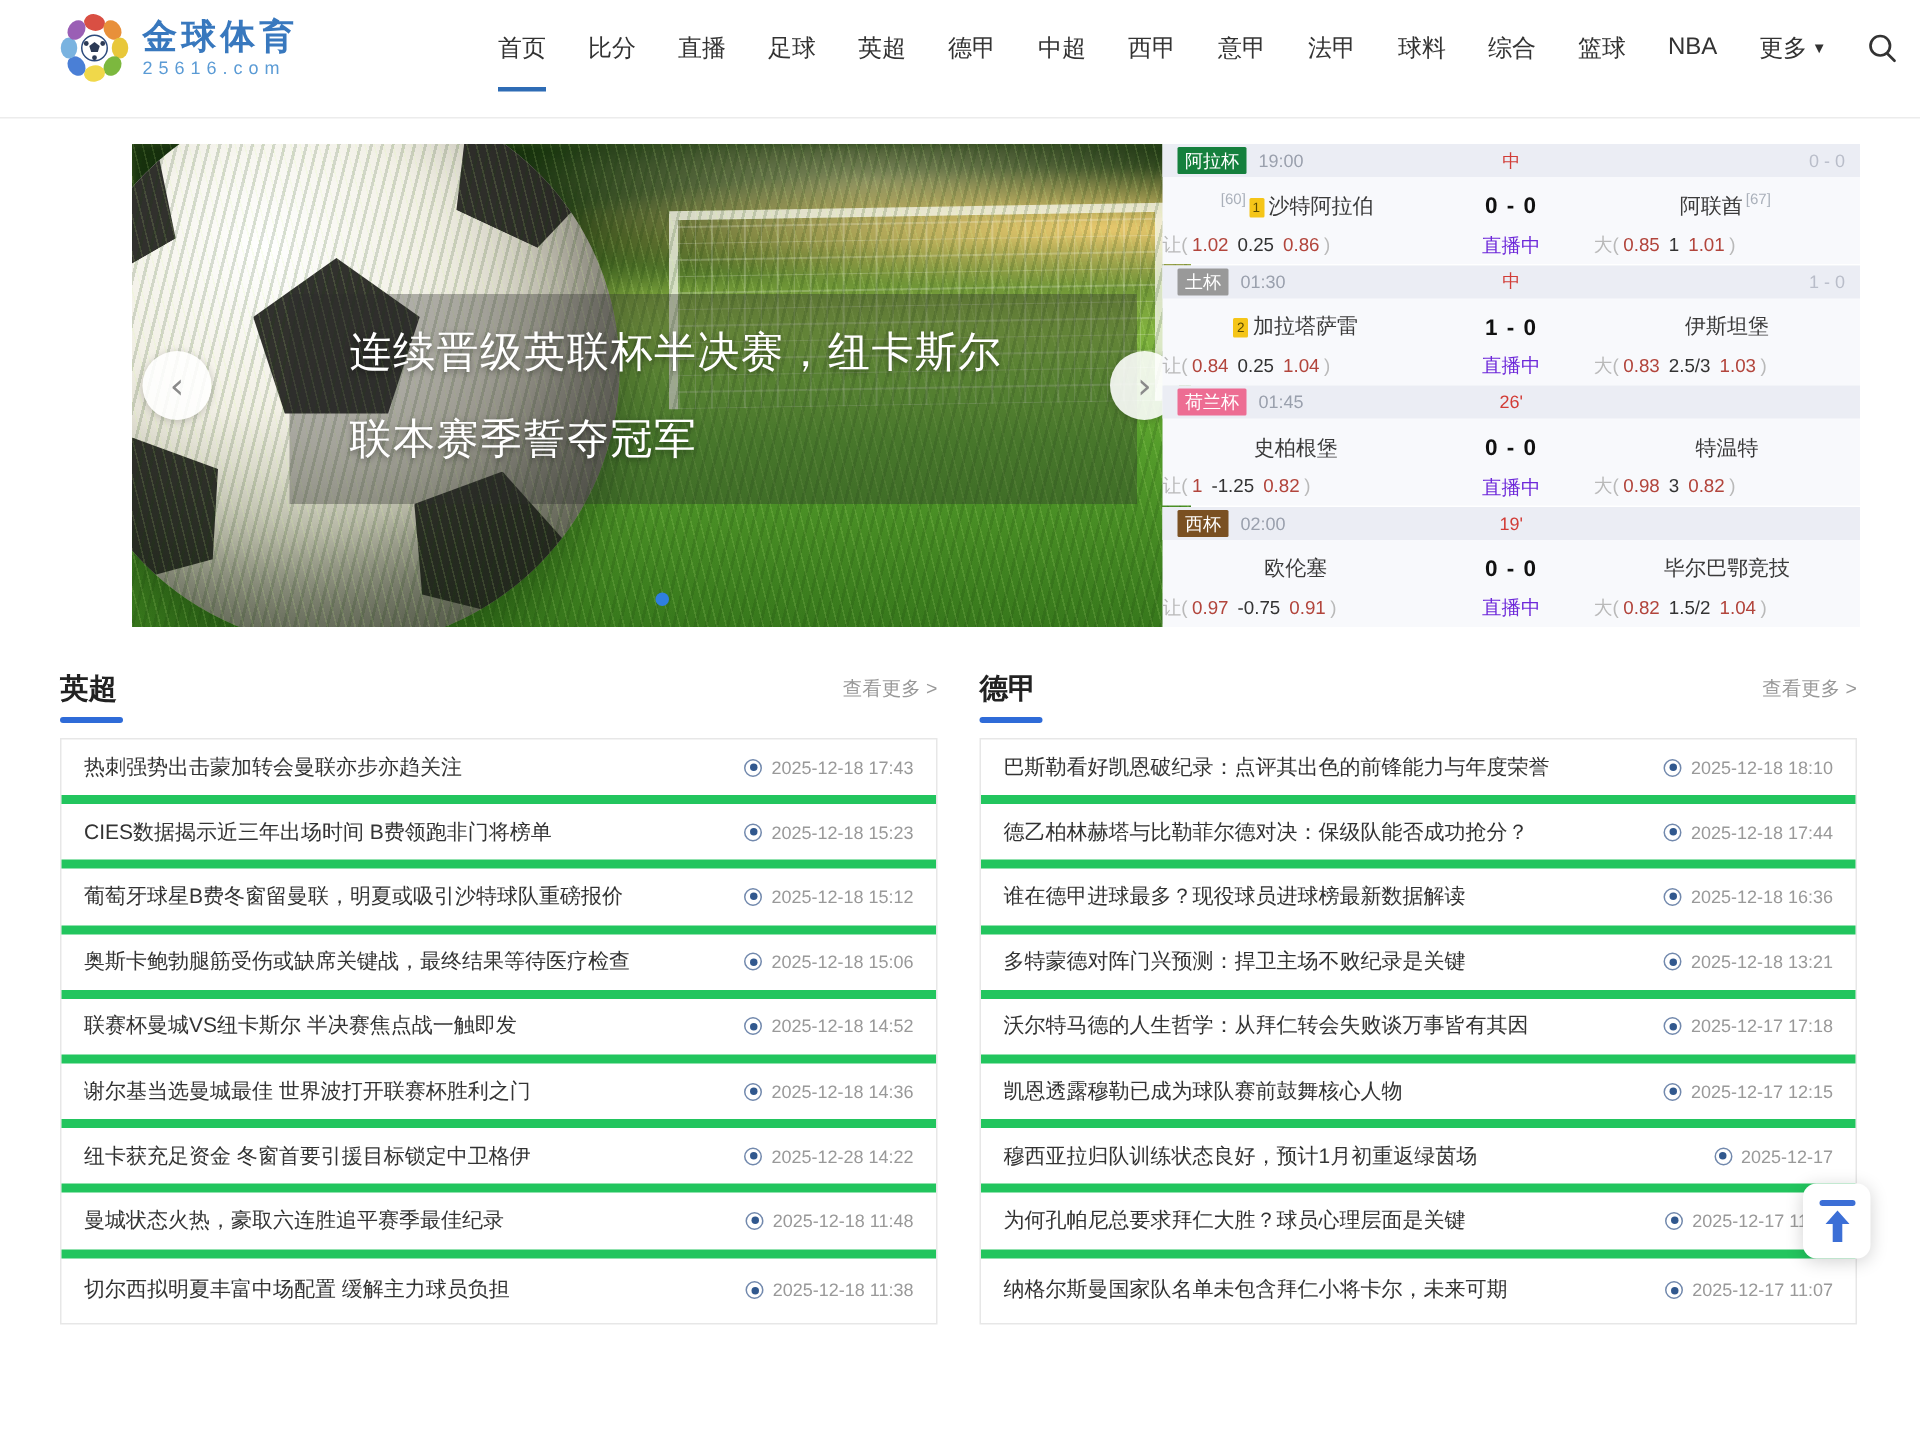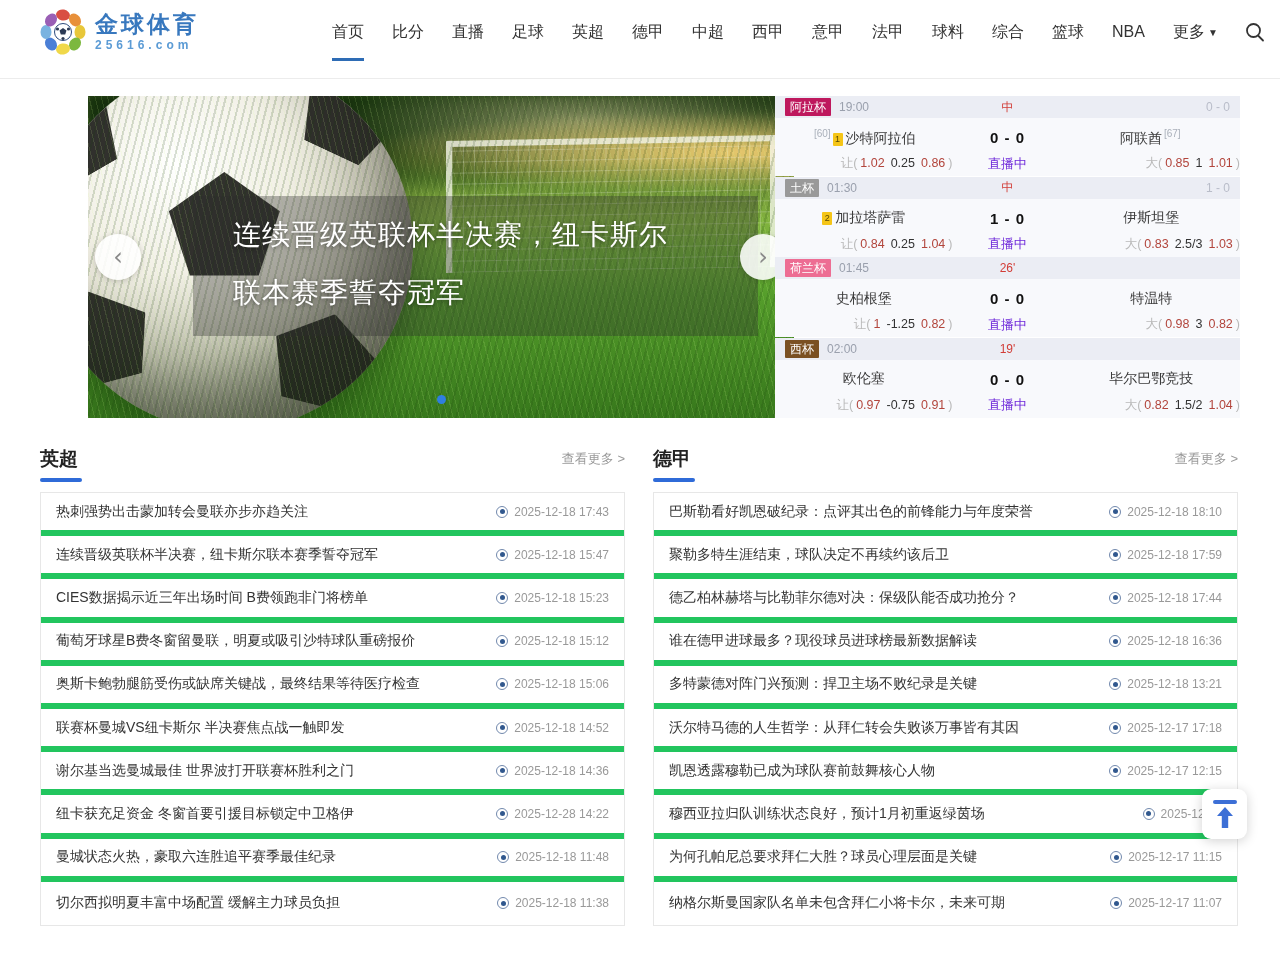--- a/index.html
+++ b/index.html
@@ -9,21 +9,21 @@
     font-family:"Liberation Sans","DejaVu Sans",sans-serif;
     background:#ffffff; color:#333; overflow:hidden;
   }
 
   
   .header { position:absolute; top:0; left:0; width:1280px; height:79px;
     background:#fff; border-bottom:1px solid #ececec; z-index:20; }
   .logo { position:absolute; left:40px; top:9px; display:flex; align-items:center; gap:9px; }
   .logo-text { display:flex; flex-direction:column; line-height:1.05; }
   .logo-name { font-size:23px; font-weight:bold; color:#3878be; letter-spacing:3px; }
-  .logo-domain { font-size:12px; font-weight:bold; color:#5b9bd5; letter-spacing:4px; margin-top:3px; }
+  .logo-domain { font-size:12px; font-weight:normal; color:#5b9bd5; letter-spacing:4px; margin-top:3px; }
   .nav { position:absolute; left:318px; top:0; height:64px; display:flex; align-items:center; }
   .nav-item { position:relative; height:64px; display:flex; align-items:center;
     padding:0 14px; font-size:16px; color:#333; cursor:pointer; white-space:nowrap; }
   .nav-item.active::after { content:""; position:absolute; left:14px; right:14px; bottom:3px;
     height:3px; background:#2e6cb5; }
   .nav-caret { font-size:10px; margin-left:3px; color:#333; }
   .hdr-icon { display:flex; align-items:center; justify-content:center; cursor:pointer; }
   .hdr-search { margin-left:12px; }
 
   
@@ -80,32 +80,32 @@
     width:9px; height:9px; border-radius:50%; background:#2f7fe0; cursor:pointer; }
 
   
   .live { position:absolute; left:775px; top:96px; width:465px; height:322px;
     display:flex; flex-direction:column; justify-content:space-between; }
   .match { background:#f8f9fc; cursor:pointer; }
   .match-head { height:22px; background:#ebedf4; display:grid;
     grid-template-columns:1fr auto 1fr; align-items:center; padding:0 10px; font-size:12px; }
   .mh-left { display:flex; align-items:center; gap:8px; justify-self:start; }
   .badge { color:#fff; font-size:12px; padding:1px 5px; line-height:16px; border-radius:1px; white-space:nowrap; }
-  .badge-1 { background:#be185d; } .badge-2 { background:#999999; }
+  .badge-1 { background:#15803d; } .badge-2 { background:#999999; }
   .badge-3 { background:#ed6d93; } .badge-4 { background:#7a5022; }
   .m-time { color:#9aa0ad; }
   .m-status { color:#d23c36; justify-self:center; }
   .m-corner { color:#b9bdc9; justify-self:end; }
   .match-body { padding:6px 0 0; }
   .m-row { display:grid; grid-template-columns:1fr 110px 1fr; align-items:center; }
   .m-row.teams { height:27px; font-size:14px; color:#3a3a3a; }
   .team { text-align:center; white-space:nowrap; }
   .m-score { text-align:center; font-weight:bold; font-size:15px; color:#111; letter-spacing:1px; }
   .m-row.odds { height:25px; font-size:12.5px; }
-  .odds-cell { text-align:right; color:#b9b9b9; white-space:nowrap; }
+  .odds-cell { text-align:left; color:#b9b9b9; white-space:nowrap; }
   .odds-cell b { font-weight:normal; margin:0 3px; }
   .ov-red { color:#b2453c; } .ov-mid { color:#333; }
   .live-link { text-align:center; color:#6d28d9; font-size:13px; cursor:pointer; }
   .sup { font-size:10px; color:#aab0ba; vertical-align:6px; margin:0 2px; }
   .card { display:inline-block; width:10px; height:13px; background:#f5c518; color:#5a4a00;
     font-size:9px; line-height:13px; text-align:center; vertical-align:1px; margin-right:3px; border-radius:1px; }
   .card:empty, .sup:empty, .m-corner:empty { display:none; }
 
   
   .sections { position:absolute; left:40px; top:446px; width:1198px; display:flex; gap:28px; }
@@ -333,27 +333,20 @@
     </div>
     <ul class="news-list">
       <li class="news-item">
           <span class="news-title">热刺强势出击蒙加转会曼联亦步亦趋关注</span>
           <span class="news-meta">
             <i class="clock"></i>
             <span>2025-12-18 17:43</span>
           </span>
         </li>
       <li class="news-item">
-          <span class="news-title">连续晋级英联杯半决赛，纽卡斯尔联本赛季誓夺冠军</span>
-          <span class="news-meta">
-            <i class="clock"></i>
-            <span>2025-12-18 15:47</span>
-          </span>
-        </li>
-      <li class="news-item">
           <span class="news-title">CIES数据揭示近三年出场时间 B费领跑非门将榜单</span>
           <span class="news-meta">
             <i class="clock"></i>
             <span>2025-12-18 15:23</span>
           </span>
         </li>
       <li class="news-item">
           <span class="news-title">葡萄牙球星B费冬窗留曼联，明夏或吸引沙特球队重磅报价</span>
           <span class="news-meta">
             <i class="clock"></i>
@@ -409,27 +402,20 @@
     <div class="col-head">
       <span class="col-title">德甲</span>
       <span class="more">查看更多 &gt;</span>
     </div>
     <ul class="news-list">
       <li class="news-item">
           <span class="news-title">巴斯勒看好凯恩破纪录：点评其出色的前锋能力与年度荣誉</span>
           <span class="news-meta">
             <i class="clock"></i>
             <span>2025-12-18 18:10</span>
-          </span>
-        </li>
-      <li class="news-item">
-          <span class="news-title">聚勒多特生涯结束，球队决定不再续约该后卫</span>
-          <span class="news-meta">
-            <i class="clock"></i>
-            <span>2025-12-18 17:59</span>
           </span>
         </li>
       <li class="news-item">
           <span class="news-title">德乙柏林赫塔与比勒菲尔德对决：保级队能否成功抢分？</span>
           <span class="news-meta">
             <i class="clock"></i>
             <span>2025-12-18 17:44</span>
           </span>
         </li>
       <li class="news-item">

